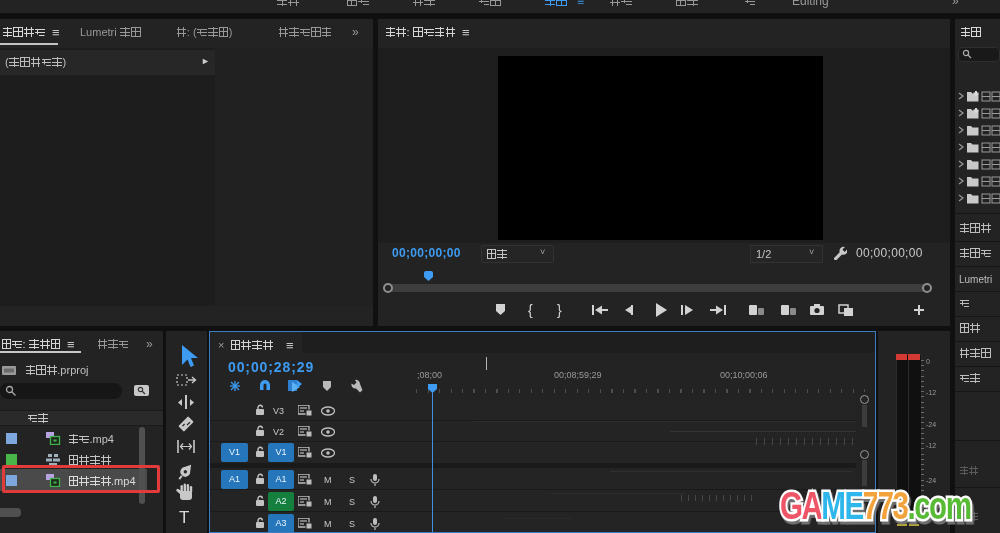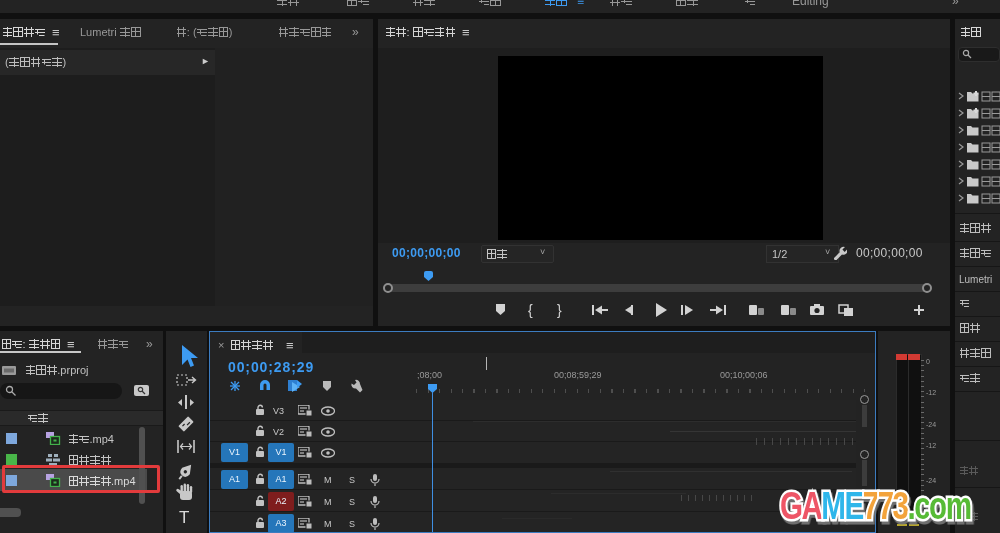--- a/index.html
+++ b/index.html
@@ -65,21 +65,21 @@
  <div class="abs" style="left:7px;top:7px;color:#d4d4d4"><i class="g1"></i><i class="g3"></i>: <i class="g2"></i><i class="g4"></i><i class="g1"></i><i class="g3"></i></div>
  <div class="abs" style="left:84px;top:6px;color:#c8c8c8;font-size:13px">≡</div>
  <div class="abs" style="left:0;top:29px;width:572px;height:195px;background:#1e1e1e"></div>
  <div class="abs" style="left:120px;top:37px;width:325px;height:184px;background:#000"></div>
 
  <div class="abs blue" style="left:14px;top:227px;font-weight:bold;font-size:12px;letter-spacing:0.3px">00;00;00;00</div>
  <div class="abs" style="left:103px;top:226px;width:71px;height:16px;background:#252525;border:1px solid #323232;border-radius:2px">
    <span class="abs" style="left:4px;top:2px;color:#c4c4c4"><i class="g2"></i><i class="g1"></i></span>
    <span class="abs" style="left:58px;top:1px;color:#aaa;font-size:9px">˅</span>
  </div>
- <div class="abs" style="left:388px;top:226px;width:71px;height:16px;background:#252525;border:1px solid #323232;border-radius:0">
+ <div class="abs" style="left:372px;top:226px;width:71px;height:16px;background:#252525;border:1px solid #323232;border-radius:0">
    <span class="abs" style="left:5px;top:2px;color:#c4c4c4">1/2</span>
    <span class="abs" style="left:58px;top:1px;color:#aaa;font-size:9px">˅</span>
  </div>
  <svg width="14" height="14" style="position:absolute;left:455px;top:227px">
         <path d="M12 1 a4.2 4.2 0 0 0 -5.3 5.3 l-5.2 5.2 a1.6 1.6 0 0 0 2.3 2.3 l5.2 -5.2 a4.2 4.2 0 0 0 5.3 -5.3 l-2.6 2.6 l-2.3 -2.3 z" fill="#c8c8c8"></path>
       </svg>
  <div class="abs" style="left:478px;top:227px;color:#c8c8c8;font-size:12px;letter-spacing:0.3px">00;00;00;00</div>
 
  <div class="abs" style="left:46px;top:252px;width:9px;height:10px;background:#3d9bf2;border-radius:2px 2px 0 0;clip-path:polygon(0 0,100% 0,100% 60%,50% 100%,0 60%)"></div>
  <div class="abs" style="left:11px;top:265px;width:539px;height:8px;background:#3d3d3d;border-radius:4px"></div>
@@ -380,21 +380,21 @@
       <svg width="10" height="11" style="position:absolute;left:45px;top:185px">
         <rect x="1" y="5" width="8" height="6" rx="1" fill="#c2c2c2"></rect>
         <path d="M3 5 v-1.5 a2.2 2.2 0 0 1 4.4 0" fill="none" stroke="#c2c2c2" stroke-width="1.4"></path>
       </svg>
       <div class="abs" style="left:63px;top:74px;font-size:9px;color:#c8c8c8">V3</div>
       <div class="abs" style="left:63px;top:95px;font-size:9px;color:#c8c8c8">V2</div>
       <div class="abs" style="left:11px;top:111px;width:27px;height:19px;background:#2576ba;border-radius:2px;color:#eaf4fd;font-size:9px;text-align:center;line-height:19px">V1</div>
       <div class="abs" style="left:11px;top:138px;width:27px;height:19px;background:#2576ba;border-radius:2px;color:#eaf4fd;font-size:9px;text-align:center;line-height:19px">A1</div>
       <div class="abs" style="left:58px;top:111px;width:26px;height:19px;background:#2576ba;border-radius:2px;color:#eaf4fd;font-size:9px;text-align:center;line-height:19px">V1</div>
       <div class="abs" style="left:58px;top:138px;width:26px;height:19px;background:#2576ba;border-radius:2px;color:#eaf4fd;font-size:9px;text-align:center;line-height:19px">A1</div>
-      <div class="abs" style="left:58px;top:160px;width:26px;height:19px;background:#7f1d1d;border-radius:2px;color:#eaf4fd;font-size:9px;text-align:center;line-height:19px">A2</div>
+      <div class="abs" style="left:58px;top:160px;width:26px;height:19px;background:#15803d;border-radius:2px;color:#eaf4fd;font-size:9px;text-align:center;line-height:19px">A2</div>
       <div class="abs" style="left:58px;top:182px;width:26px;height:19px;background:#2576ba;border-radius:2px;color:#eaf4fd;font-size:9px;text-align:center;line-height:19px">A3</div>
       <svg width="14" height="11" style="position:absolute;left:88px;top:73px">
         <rect x="0" y="0" width="11" height="9" rx="1" fill="none" stroke="#bdbdbd" stroke-width="1.3"></rect>
         <line x1="2" y1="3" x2="9" y2="3" stroke="#bdbdbd" stroke-width="1.2"></line>
         <line x1="2" y1="6" x2="6" y2="6" stroke="#bdbdbd" stroke-width="1.2"></line>
         <rect x="8" y="5" width="6" height="6" fill="#bdbdbd" stroke="#242424" stroke-width="1"></rect>
       </svg>
       <svg width="14" height="11" style="position:absolute;left:88px;top:94px">
         <rect x="0" y="0" width="11" height="9" rx="1" fill="none" stroke="#bdbdbd" stroke-width="1.3"></rect>
         <line x1="2" y1="3" x2="9" y2="3" stroke="#bdbdbd" stroke-width="1.2"></line>

